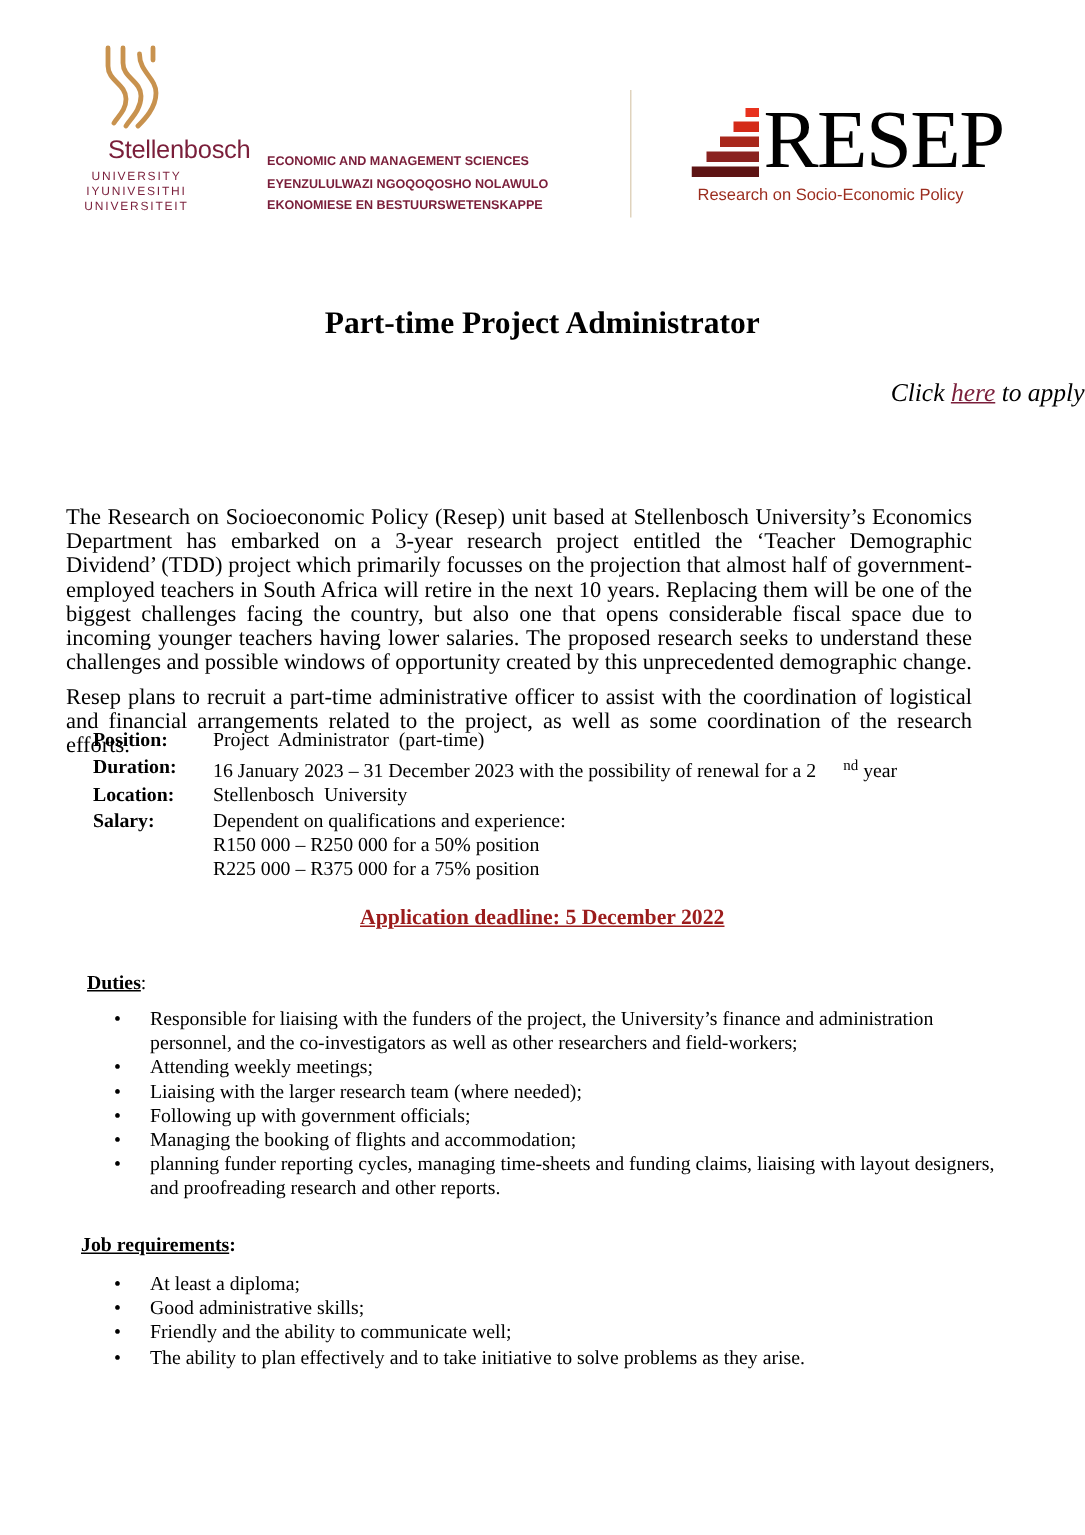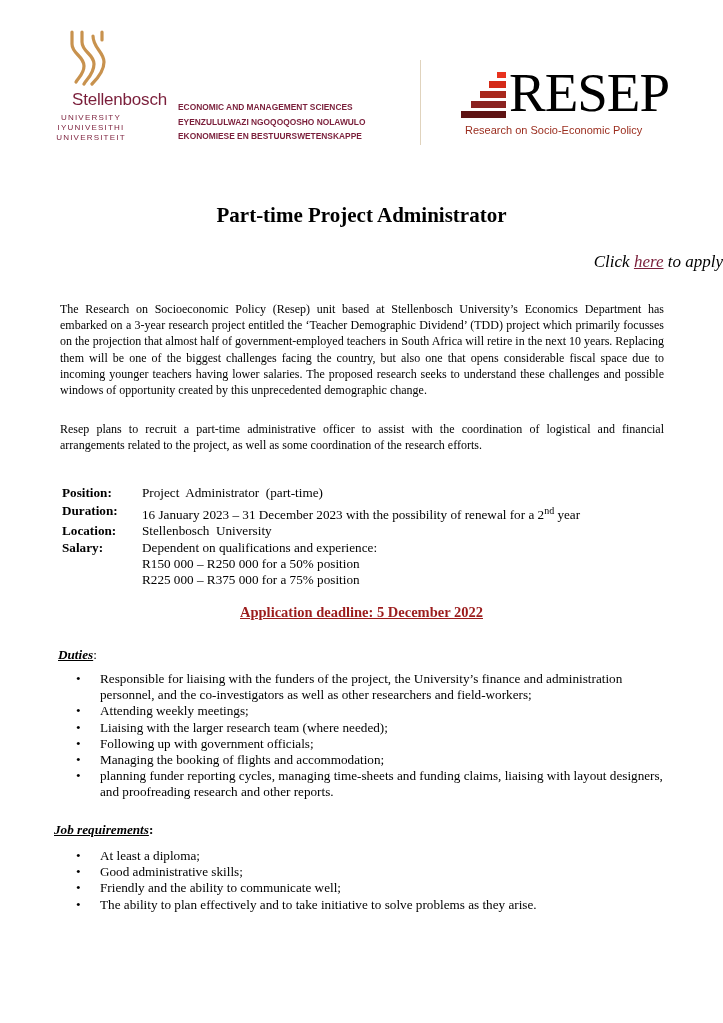--- a/index.html
+++ b/index.html
@@ -46,41 +46,42 @@
     font-size: 21px; font-weight: bold;
   }
   .apply {
     left: 0; top: 252px; width: 723px; text-align: right;
     font-size: 17px; font-style: italic;
   }
   .apply a { color: #7a1e3a; text-decoration: underline; }
 
   
   .para {
-    left: 60px; width: 604px; font-size: 12px; line-height: 16.2px;
+    left: 44px; width: 604px; font-size: 15px; line-height: 16.2px;
     text-align: justify;
+    margin-top: 36px;
   }
   .p1 { top: 301px; }
   .p2 { top: 421px; }
 
   
   .details { left: 62px; top: 485px; font-size: 13.2px; line-height: 16.2px; }
   .drow { display: flex; }
   .dlabel { width: 80px; font-weight: bold; }
   .dval { }
-  .dval sup { font-size: 10px; vertical-align: 5px; }
+  .dval sup { font-size: 10px; vertical-align: 5px; margin-left: 18px; }
 
   .deadline {
     left: 0; top: 604px; width: 723px; text-align: center;
     font-size: 14.5px; font-weight: bold; color: #9b1c1c; text-decoration: underline;
   }
 
   
   .sec-head { font-size: 13.2px; }
-  .sec-head span.u { font-weight: bold; text-decoration: underline; font-style: italic; }
+  .sec-head span.u { font-weight: bold; text-decoration: underline; }
   .duties-head { left: 58px; top: 647px; }
   .req-head { left: 54px; top: 822px; }
 
   ul.bullets {
     margin: 0; padding: 0; list-style: none; font-size: 13.2px; line-height: 16.2px;
   }
   ul.bullets li { position: relative; padding-left: 38px; }
   ul.bullets li::before {
     content: "\2022"; position: absolute; left: 14px; top: 0;
   }

